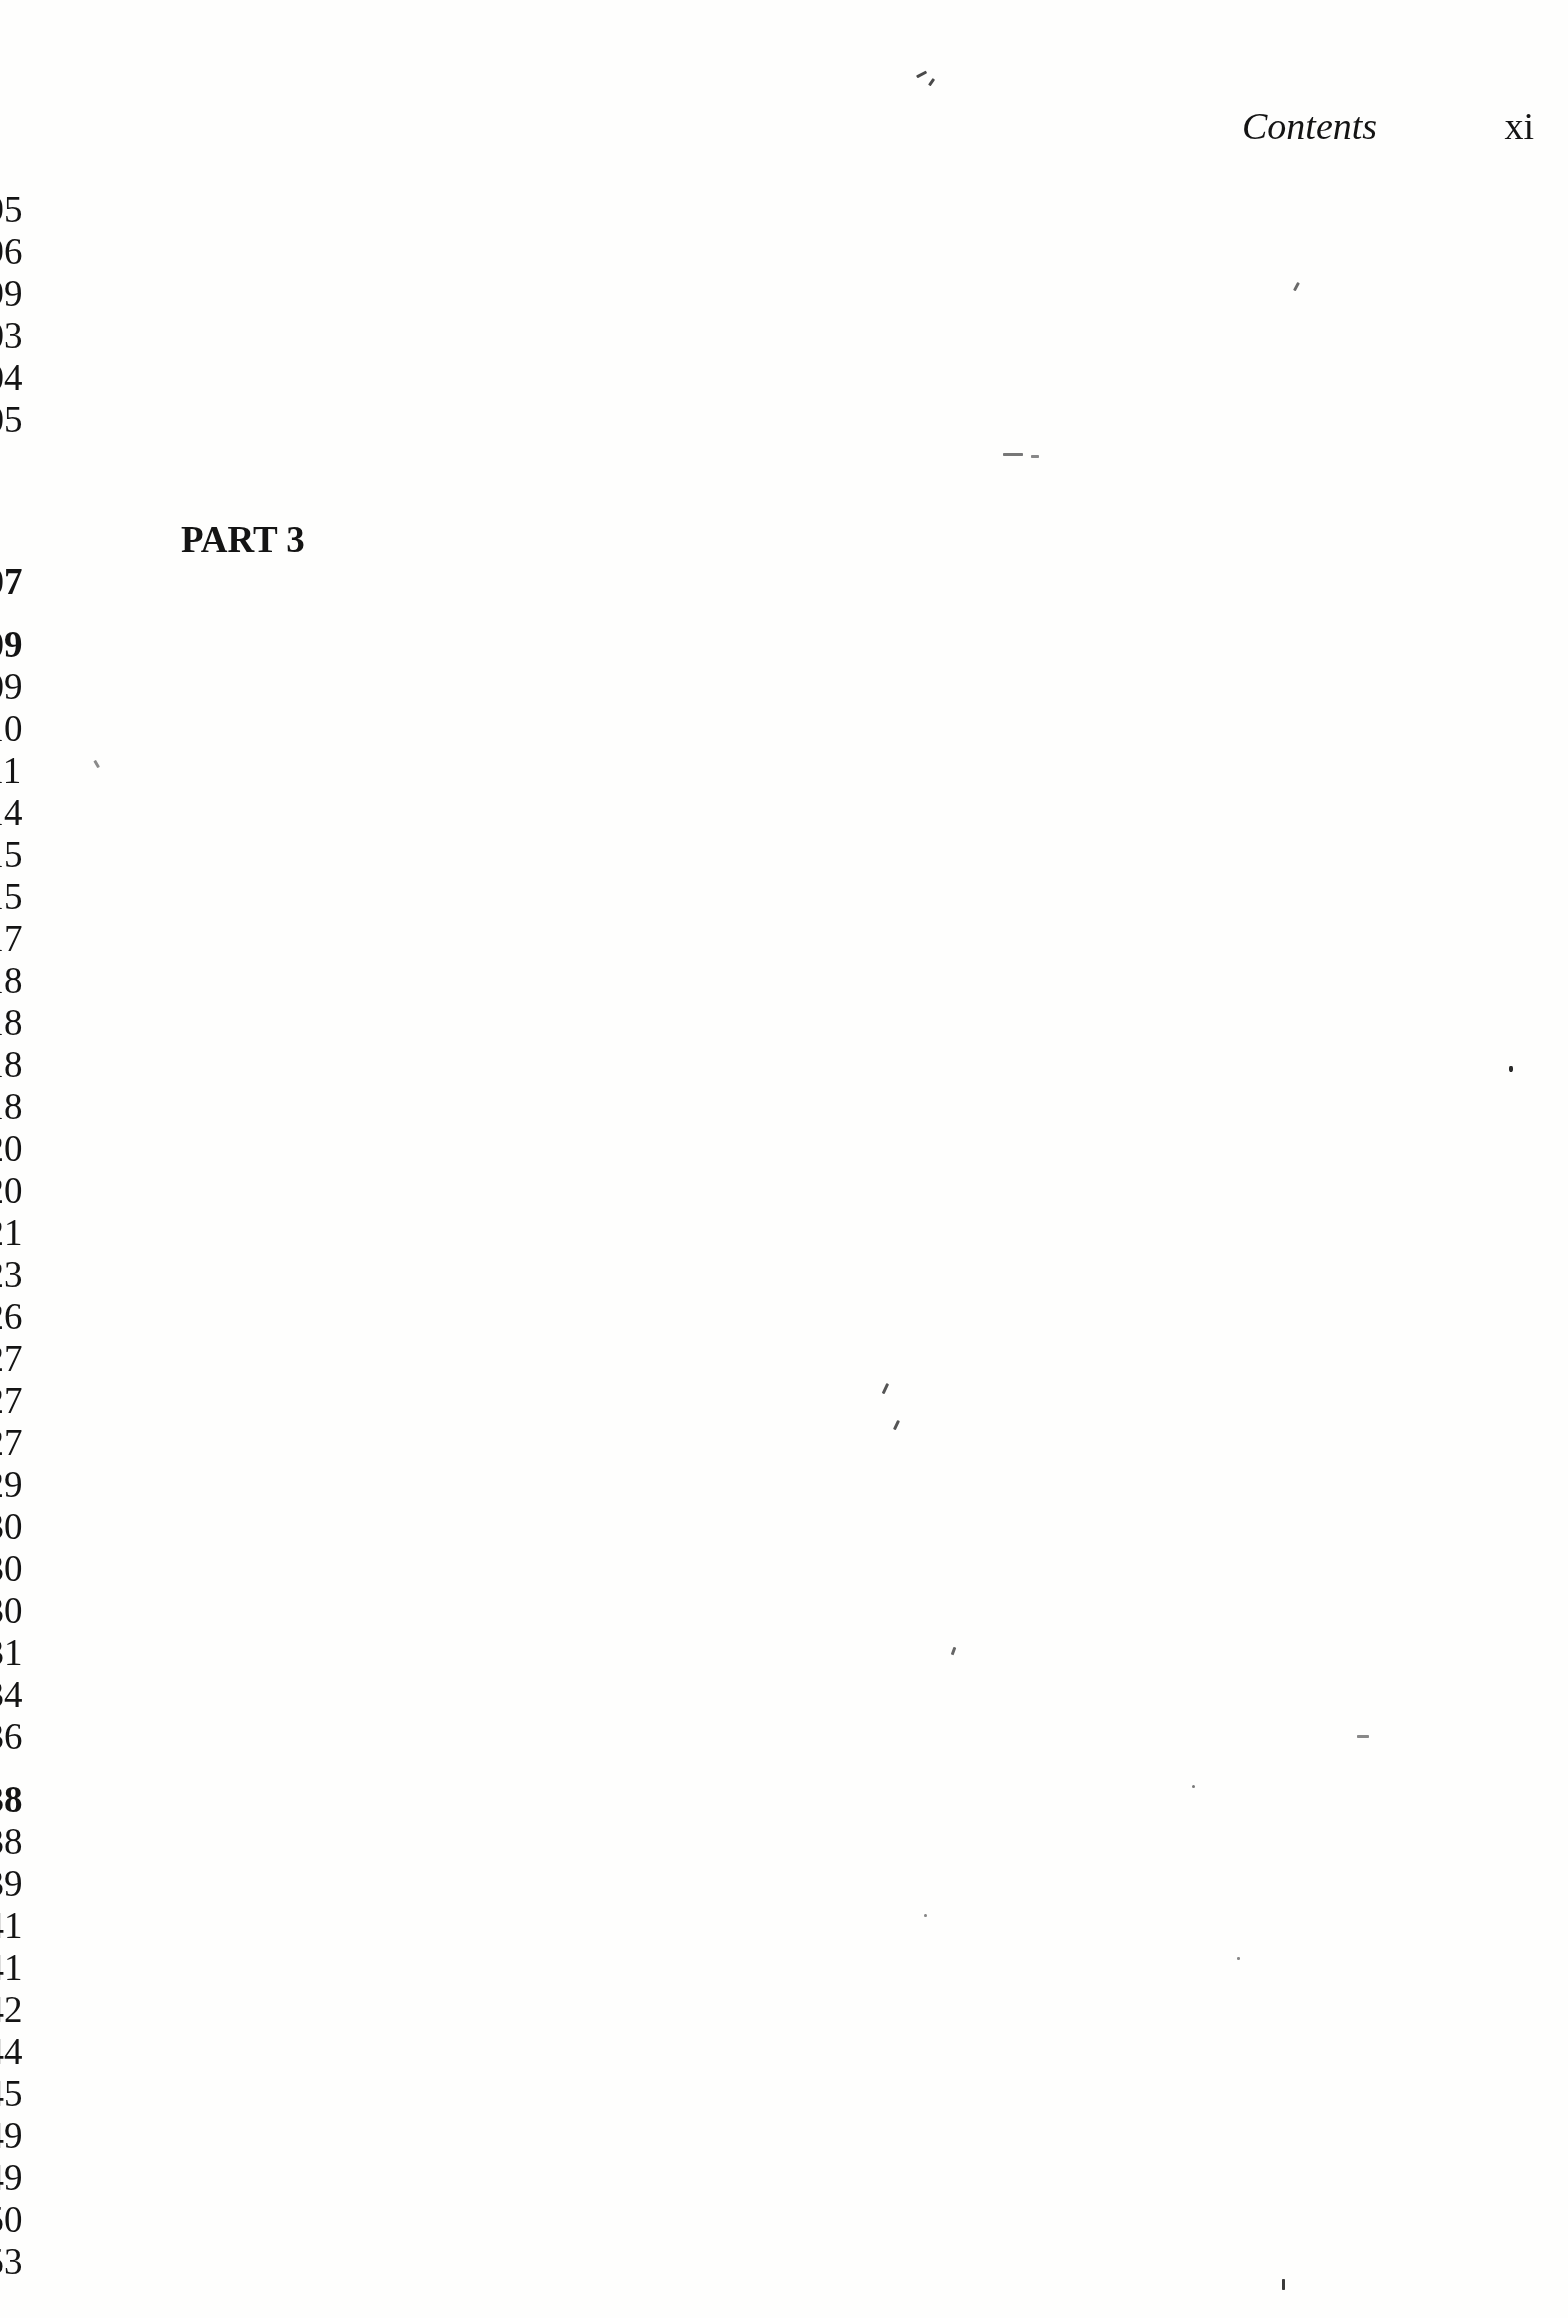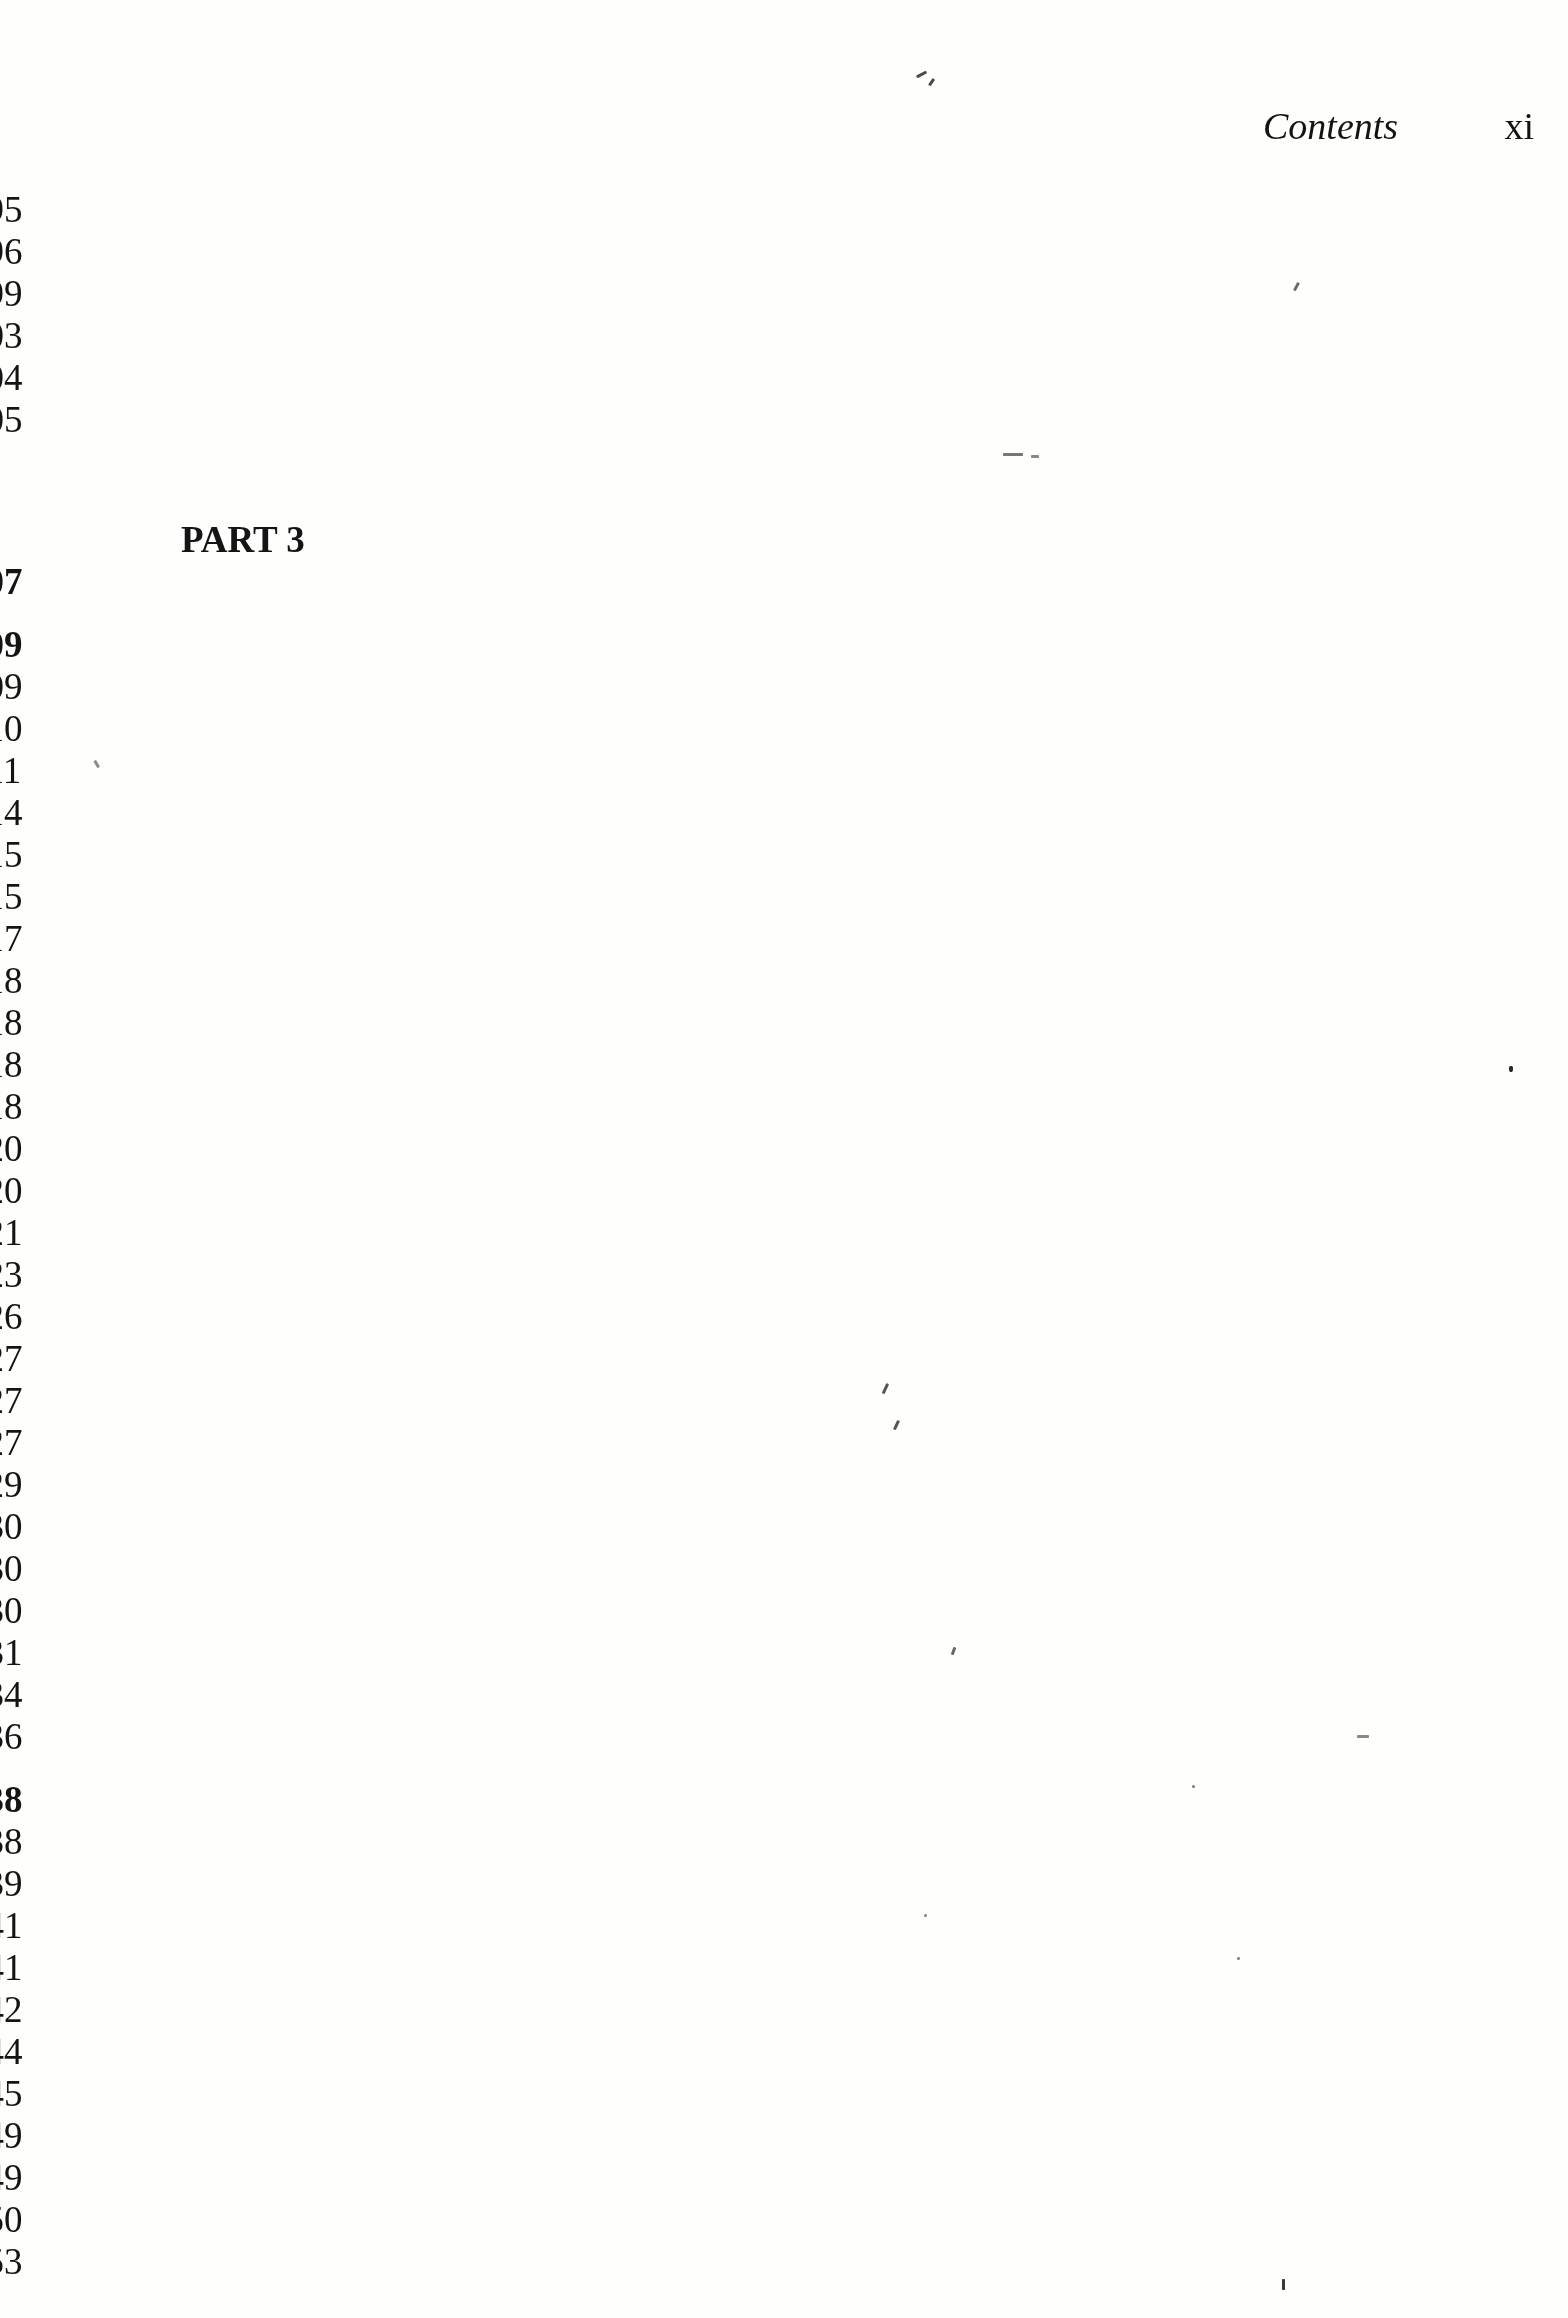--- a/index.html
+++ b/index.html
@@ -10,21 +10,21 @@
     background:#fefefd;
     overflow:hidden;
     font-family:"Liberation Serif","DejaVu Serif",serif;
     color:#141414;
   }
   
   .page-header{
     position:absolute;top:104px;left:0;right:33px;height:45px;
     font-size:38px;line-height:45px;z-index:3;
   }
-  .contents-label{position:absolute;left:1242px;font-style:italic;margin-left:21px;}
+  .contents-label{position:absolute;left:1242px;font-style:italic;}
   .page-roman{position:absolute;right:2px;}
   
   .toc{position:absolute;left:0;top:189px;right:0;z-index:2;}
   .row{position:relative;height:42px;line-height:42px;font-size:37px;white-space:nowrap;}
   .row .num,.row .title,.row .extra{position:absolute;top:0;}
   .row .page{position:absolute;top:0;right:33px;}
   .row.chapter,.row.part-label,.row.part-title{font-weight:bold;}
   .row.part-label{margin-top:78px;}
   .row.chapter{margin-top:21px;}
   .chapter .num{left:124px;}   .chapter .title{left:181px;}

